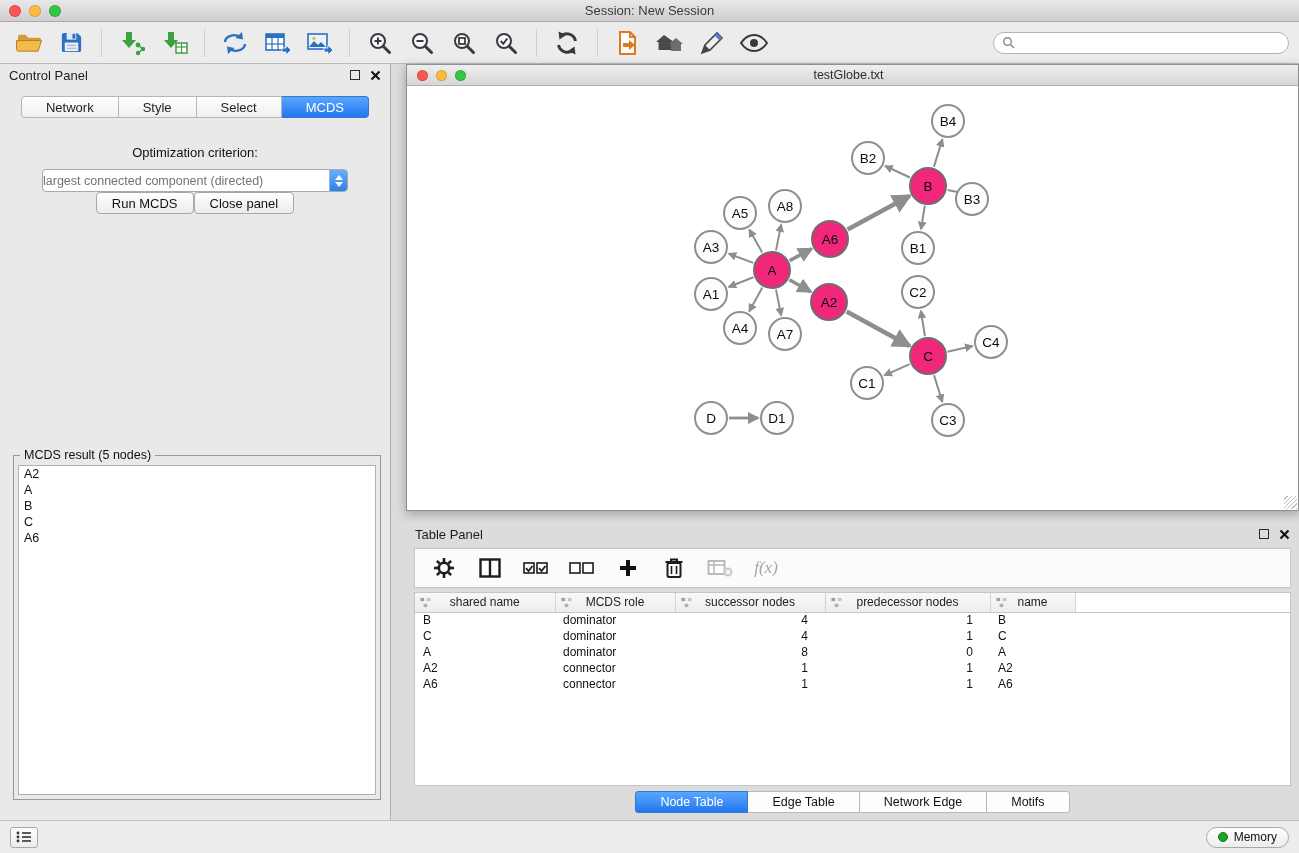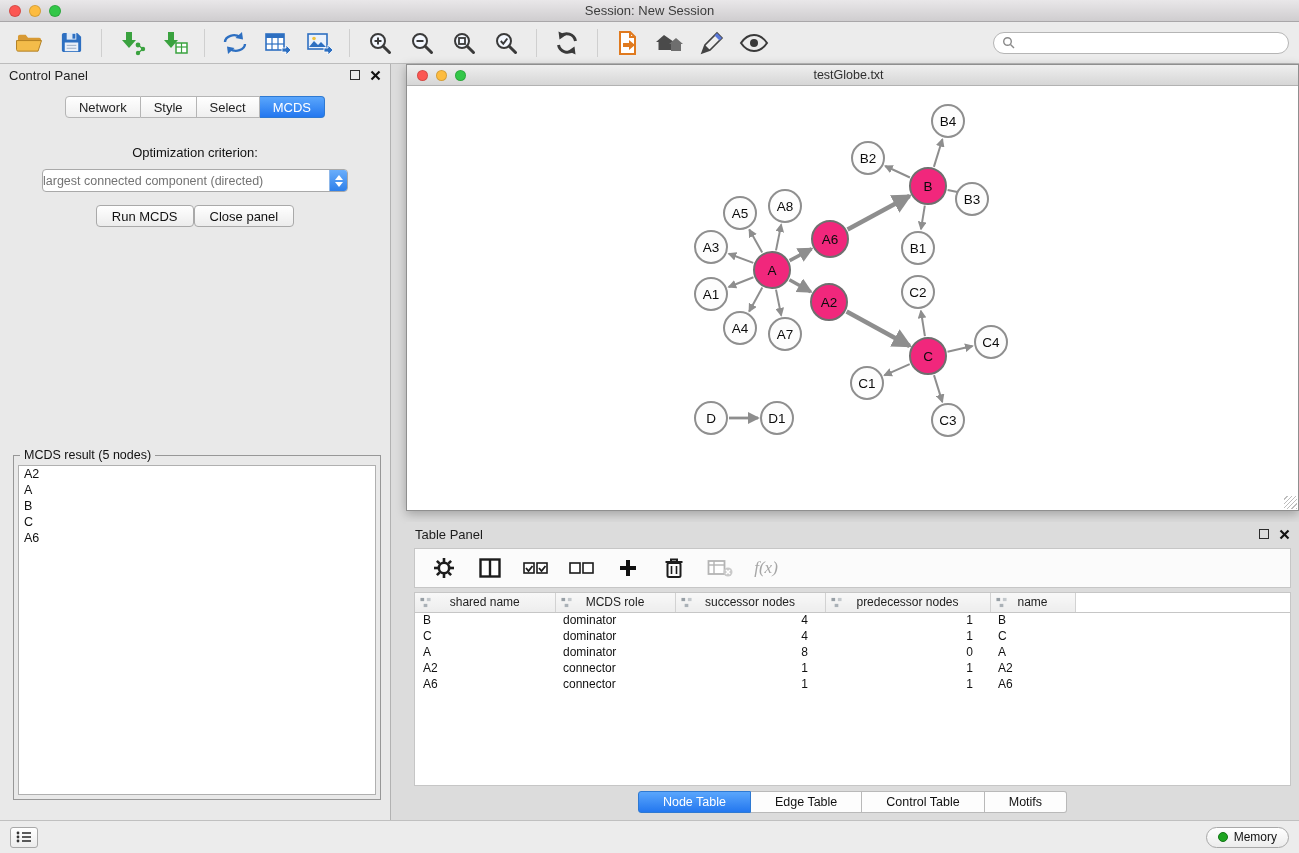--- a/index.html
+++ b/index.html
@@ -27,32 +27,32 @@
 
   
   .panel-header { height:22px; display:flex; align-items:center; padding:0 9px; font-size:13px; color:#1d1d1d; }
   .win-btns { margin-left:auto; display:flex; gap:10px; align-items:center; }
   .float-btn { width:10px; height:10px; border:1.6px solid #2b2b2b; display:inline-block; }
 
   
   .control-panel { position:absolute; top:64px; left:0; width:391px; bottom:33px;
     background:#e9e9e9; border-right:1px solid #b2b2b2; }
   .seg { display:flex; justify-content:center; margin-top:10px; }
-  .seg-btn { font-size:13px; padding:3px 13px; background:linear-gradient(#ffffff,#efefef);
+  .seg-btn { font-size:13px; padding:3px 24px; background:linear-gradient(#ffffff,#efefef);
     border:1px solid #b5b5b5; border-left:none; color:#222; height:22px; }
   .seg-btn:first-child { border-left:1px solid #b5b5b5; border-radius:4px 0 0 4px; }
   .seg-btn:last-child { border-radius:0 4px 4px 0; }
   .seg-btn.active { background:linear-gradient(#5aa6fc,#2377ef); color:#fff; border-color:#2e79d2; }
   .crit-label { text-align:center; margin-top:27px; font-size:13px; color:#111; }
   .dropdown { margin:9px auto 0; width:306px; height:23px; background:#fff; border:1px solid #a9a9a9;
     border-radius:4px; display:flex; align-items:center; overflow:hidden; }
   .dropdown .val { flex:1; padding-left:0; font-size:12.5px; color:#737373; white-space:nowrap; }
   .stepper { width:18px; height:23px; background:linear-gradient(#6cb0fc,#2b7de9);
     display:flex; flex-direction:column; align-items:center; justify-content:center; gap:2px; border-left:1px solid #8fb8ea; }
-  .btn-row { display:flex; justify-content:center; margin-top:13px; }
+  .btn-row { display:flex; justify-content:center; }
   .btn { font-size:13px; padding:3px 15px; height:22px; background:linear-gradient(#ffffff,#ececec);
     border:1px solid #a9a9a9; border-radius:4px; color:#111; }
   .result-box { position:absolute; left:13px; right:9px; top:391px; bottom:20px;
     border:1px solid #979797; background:#e9e9e9; }
   .result-title { position:absolute; top:-8px; left:6px; background:#e9e9e9; padding:0 4px; font-size:12.5px; color:#111; }
   .result-inner { position:absolute; top:9px; left:4px; right:4px; bottom:4px; background:#fff;
     border:1px solid #b0b0b0; overflow:auto; }
   .result-item { font-size:12.5px; line-height:16px; padding:0 5px; color:#111; }
 
   
@@ -513,21 +513,21 @@
               <td class="num">1</td>
               <td class="txt">A6</td>
               <td></td>
             </tr>
           </tbody>
       </table>
     </div>
     <div class="tp-tabs">
         <div class="tp-tab active">Node Table</div>
         <div class="tp-tab">Edge Table</div>
-        <div class="tp-tab">Control Table</div>
+        <div class="tp-tab">Network Edge</div>
         <div class="tp-tab">Motifs</div>
       </div>
   </div>
 
   <div class="statusbar">
     <span class="list-btn">
       <svg width="16" height="12" viewBox="0 0 16 12">
         <circle cx="2" cy="2" r="1.4" fill="#333"></circle>
           <line x1="6" y1="2" x2="15" y2="2" stroke="#333" stroke-width="1.6"></line>
         <circle cx="2" cy="6" r="1.4" fill="#333"></circle>

